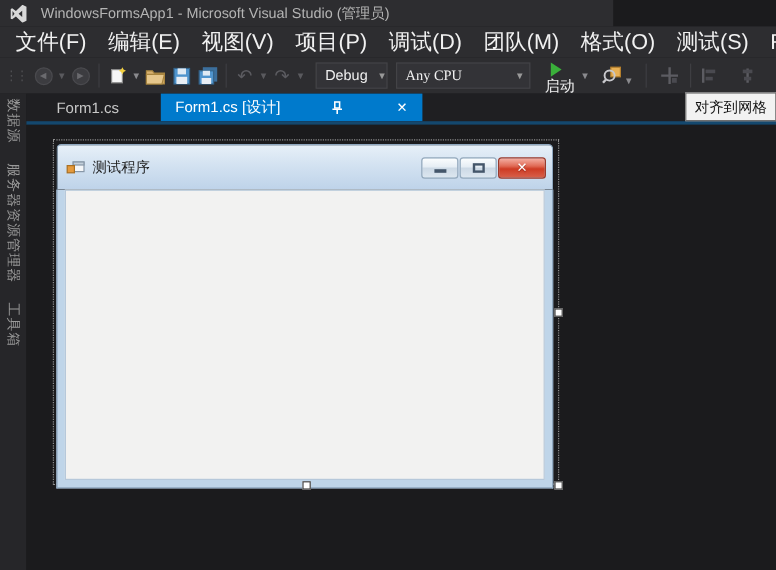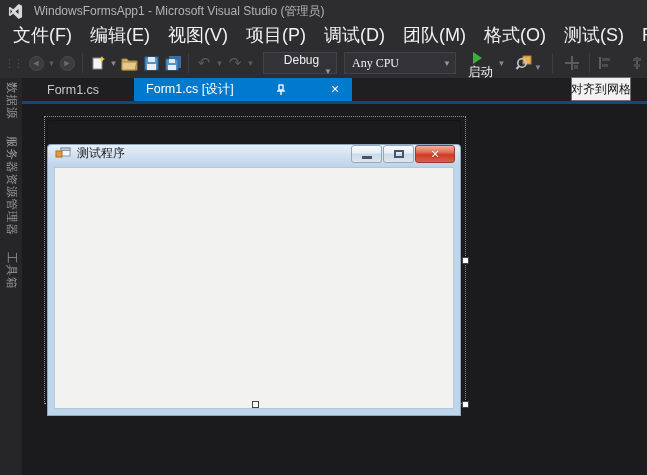--- a/index.html
+++ b/index.html
@@ -4,21 +4,21 @@
 <style>
   * { margin:0; padding:0; box-sizing:border-box; }
   html,body { background:#000; }
   body { font-family:"Liberation Sans","DejaVu Sans",sans-serif; }
   .vs {
     position:relative; width:647px; height:475px; overflow:hidden;
     background:#1b1b1d; user-select:none;
   }
   
   .titlebar {
-    position:absolute; left:0; top:0; width:647px; height:22px;
+    position:absolute; left:0; top:0; width:511px; height:22px;
     background:#2d2d30; display:flex; align-items:center; padding-left:7px;
   }
   .vs-logo { width:17px; height:15px; margin-right:10px; display:block; }
   .titlebar-text { color:#b4b4b4; font-size:12px; white-space:nowrap; }
   
   .menubar {
     position:absolute; left:0; top:22px; width:647px; height:26px;
     background:#2d2d30; display:flex; align-items:center; padding-left:4px;
     white-space:nowrap; overflow:hidden;
   }
@@ -95,23 +95,23 @@
   }
   .handle {
     position:absolute; width:7px; height:7px; background:#fff; border:1px solid #444; z-index:6;
   }
   .designer-form {
     position:absolute; left:47px; top:120px; width:414px; height:279px;
     border-radius:4px 4px 2px 2px; box-shadow:0 0 0 1px #10151a inset;
     z-index:3;
   }
   .form-titlebar {
-    height:23px; border:1px solid #8fa8c0; border-bottom:none; border-radius:4px 4px 0 0;
+    height:38px; border:1px solid #8fa8c0; border-bottom:none; border-radius:4px 4px 0 0;
     background:linear-gradient(180deg,#e7f0f8 0%,#d3e2f1 45%,#bed3e9 100%);
-    display:flex; align-items:flex-start; padding:0 5px 0 7px;margin-top:24px;
+    display:flex; align-items:center; padding:0 5px 0 7px;
   }
   .form-icon { width:16px; height:16px; margin-right:6px; display:block; }
   .form-title { font-size:12px; color:#1c1c1c; }
   .win-btns { margin-left:auto; display:flex; gap:1px; align-items:center; }
   .win-btn {
     width:31px; height:18px; border-radius:3px; border:1px solid #94a9bc;
     background:linear-gradient(180deg,#fbfdfe 0%,#e5edf4 45%,#ccd9e5 50%,#dde7f0 100%);
     display:flex; align-items:center; justify-content:center;
   }
   .win-btn.close {
@@ -121,21 +121,21 @@
   .glyph-min { width:10px; height:3px; background:#44566a; margin-top:6px; }
   .glyph-max { width:10px; height:8px; border:2px solid #44566a; background:transparent; }
   .glyph-close { color:#fff; font-size:11px; font-weight:bold; text-shadow:0 1px 1px rgba(90,10,0,.5); }
   .form-frame {
     height:249px; border:1px solid #8fa8c0; border-top:none;
     background:#bfd5e9; padding:0 6px 6px 6px;
   }
   .form-client { width:100%; height:100%; background:#f2f2f1; border:1px solid #b6c8da; }
   
   .tooltip {
-    position:absolute; left:571px; top:77px; width:60px; height:24px;
+    position:absolute; left:571px; top:77px; width:76px; height:24px;
     background:#f2f2f2; border:1px solid #6e6e6e; color:#111; font-size:12px;
     display:flex; align-items:center; justify-content:center; z-index:20; white-space:nowrap;
   }
 </style>
 </head>
 <body>
 
 <div class="vs">
 
   <div class="titlebar">
@@ -200,21 +200,21 @@
 
     <span class="tbtn">
         <span class="glyph-dim">↶</span>
       </span>
     <span class="caret dim">▼</span>
     <span class="tbtn">
         <span class="glyph-dim">↷</span>
       </span>
     <span class="caret dim">▼</span>
 
-    <div class="combo" style="width:74px; margin-left:8px;flex-direction:column;">
+    <div class="combo" style="width:60px; margin-left:8px;">
       <span>Debug</span>
       <span class="combo-caret">▼</span>
     </div>
     <div class="combo" style="width:112px; margin-left:7px;font-family:Liberation Serif, serif;">
       <span>Any CPU</span>
       <span class="combo-caret">▼</span>
     </div>
 
     <div class="start-btn" style="margin-left:8px;flex-direction:column;">
       <span class="play-tri"></span>

